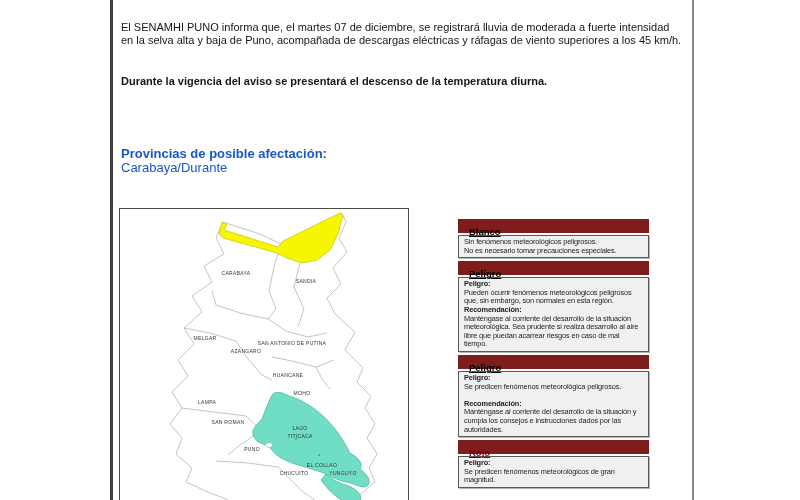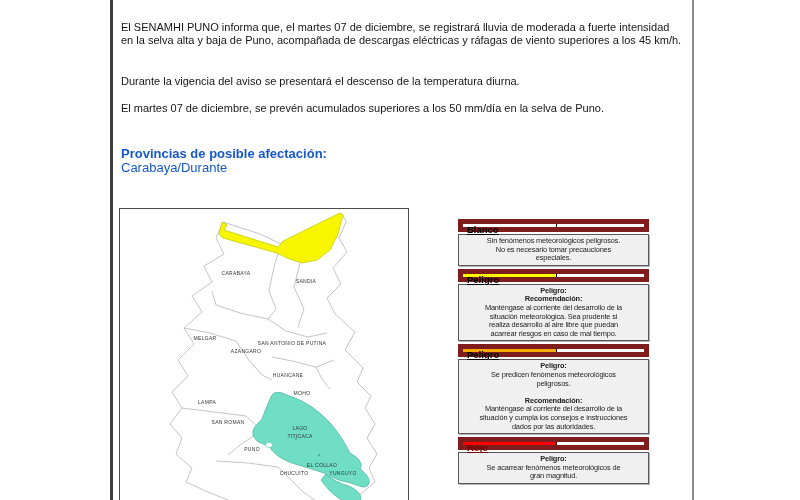--- a/index.html
+++ b/index.html
@@ -6,55 +6,54 @@
   .canvas{
     position:relative;width:800px;height:500px;background:#ffffff;
     overflow:hidden;font-family:"Liberation Sans",sans-serif;border-radius:7px;
   }
   .vline{position:absolute;top:0;bottom:0;}
   .vline.left{left:110px;width:3px;background:#3f3f3f;}
   .vline.right{left:692px;width:2px;background:#8a8a8a;}
 
   .para{position:absolute;left:121px;width:562px;font-size:11px;line-height:13px;color:#161616;}
   .para.p1{top:10px;}
-  .para.p2{top:64px;}
+  .para.p2{top:64px;font-weight:bold;}
   .para.p3{top:91px;}
 
   .prov{position:absolute;left:121px;top:147px;font-size:13px;line-height:13.5px;}
   .prov .head{font-weight:bold;}
 
   .map-box{position:absolute;left:119px;top:208px;width:288px;height:300px;
     border:1px solid #4a4a4a;background:#fff;}
   .map-box svg{display:block;}
   .boundary{fill:none;stroke:#ababab;stroke-width:0.7;stroke-linejoin:round;}
   .map-label{font-family:"Liberation Sans",sans-serif;font-size:5px;fill:#333;letter-spacing:.3px;}
 
   .legend{position:absolute;left:458px;top:219px;width:191px;}
-  .lvl-header{display:flex;height:13px;border:5px solid #7f1d1d;box-sizing:border-box;background:#fff;}
+  .lvl-header{display:flex;height:13px;border:7px solid #7f1d1d;box-sizing:border-box;background:#fff;}
   .lvl-name{width:94px;box-sizing:border-box;border-right:1px solid #000;
     font-size:9.5px;font-weight:bold;text-decoration:underline;
     padding-left:4px;line-height:11px;}
   .lvl-rest{flex:1;background:#fff;}
   .lvl-desc{margin:2px 0 3px 0;background:#f0f0f0;border:1px solid #595959;
-    box-shadow:1px 1px 0 #b4b4b4;padding:2px 20px;box-sizing:border-box;
-    font-size:7.4px;line-height:8.6px;color:#222;letter-spacing:-0.15px;text-align:center;}
+    box-shadow:1px 1px 0 #b4b4b4;padding:2px 5px;box-sizing:border-box;
+    font-size:7.4px;line-height:8.6px;color:#222;letter-spacing:-0.15px;}
   .sec-label{font-weight:bold;}
   .sec-text{white-space:pre-line;}
   .sec-gap{height:8.6px;}
 </style>
 </head>
 <body>
 
 <div class="canvas">
   <div class="vline left"></div>
   <div class="vline right"></div>
 
   <p class="para p1">El SENAMHI PUNO informa que, el martes 07 de diciembre, se registrará lluvia de moderada a fuerte intensidad en la selva alta y baja de Puno, acompañada de descargas eléctricas y ráfagas de viento superiores a los 45 km/h.</p>
   <p class="para p2">Durante la vigencia del aviso se presentará el descenso de la temperatura diurna.</p>
-  <p class="para p3">El martes 07 de diciembre, se prevén acumulados superiores a los 50 mm/día en la selva de Puno.</p>
 
   <div class="prov">
     <div class="head" style="color: rgb(23, 88, 200);">Provincias de posible afectación:</div>
     <div class="val" style="color: rgb(23, 88, 200);">Carabaya/Durante</div>
   </div>
 
   <div class="map-box">
     <svg id="map-svg" width="288" height="300" viewBox="0 0 288 300">
 
       <path class="boundary" d="M103,13 L140,25 L161,35 L222,5 L226,13 L219,29 L227,43 L213,59 L221,75 L207,89 L215,105 L235,123 L225,141 L243,159 L237,173 L251,187 L245,199 L255,215 L247,229 L257,245 L249,259 L255,273 L243,283 L229,293 L214,297 L190,295 L160,299 L130,297 L108,291 L88,283 L66,273 L72,259 L56,245 L62,229 L50,215 L62,199 L52,183 L68,167 L58,151 L74,135 L64,119 L82,103 L72,87 L92,73 L84,57 L104,45 L96,29 Z"></path>
@@ -110,41 +109,42 @@
 No es necesario tomar precauciones especiales.</div>
         </div>
       </div>
       <div>
         <div class="lvl-header">
           <div class="lvl-name" style="background: rgb(255, 255, 0); color: rgb(0, 0, 0);">Peligro</div>
           <div class="lvl-rest"></div>
         </div>
         <div class="lvl-desc">
           <div class="sec-label">Peligro:</div>
+          <div class="sec-text">Pueden ocurrir fenómenos meteorológicos peligrosos que, sin embargo, son normales en esta región.</div>
           <div class="sec-label">Recomendación:</div>
           <div class="sec-text">Manténgase al corriente del desarrollo de la situación meteorológica. Sea prudente si realiza desarrollo al aire libre que puedan acarrear riesgos en caso de mal tiempo.</div>
         </div>
       </div>
       <div>
         <div class="lvl-header">
           <div class="lvl-name" style="background: rgb(245, 171, 0); color: rgb(0, 0, 0);">Peligro</div>
           <div class="lvl-rest"></div>
         </div>
         <div class="lvl-desc">
           <div class="sec-label">Peligro:</div>
-          <div class="sec-text">Se predicen fenómenos meteorológicos peligrosos.</div>
+          <div class="sec-text">Se predicen fenómenos meteorológica peligrosos.</div>
           <div class="sec-gap"></div>
           <div class="sec-label">Recomendación:</div>
           <div class="sec-text">Manténgase al corriente del desarrollo de la situación y cumpla los consejos e instrucciones dados por las autoridades.</div>
         </div>
       </div>
       <div>
         <div class="lvl-header">
           <div class="lvl-name" style="background: rgb(255, 0, 0); color: rgb(122, 0, 0);">Rojo</div>
           <div class="lvl-rest"></div>
         </div>
         <div class="lvl-desc">
           <div class="sec-label">Peligro:</div>
-          <div class="sec-text">Se acarrear fenómenos meteorológicos de gran magnitud.</div>
+          <div class="sec-text">Se predicen fenómenos meteorológicos de gran magnitud.</div>
         </div>
       </div>
     </div>
 </div>
 
 </body></html>

